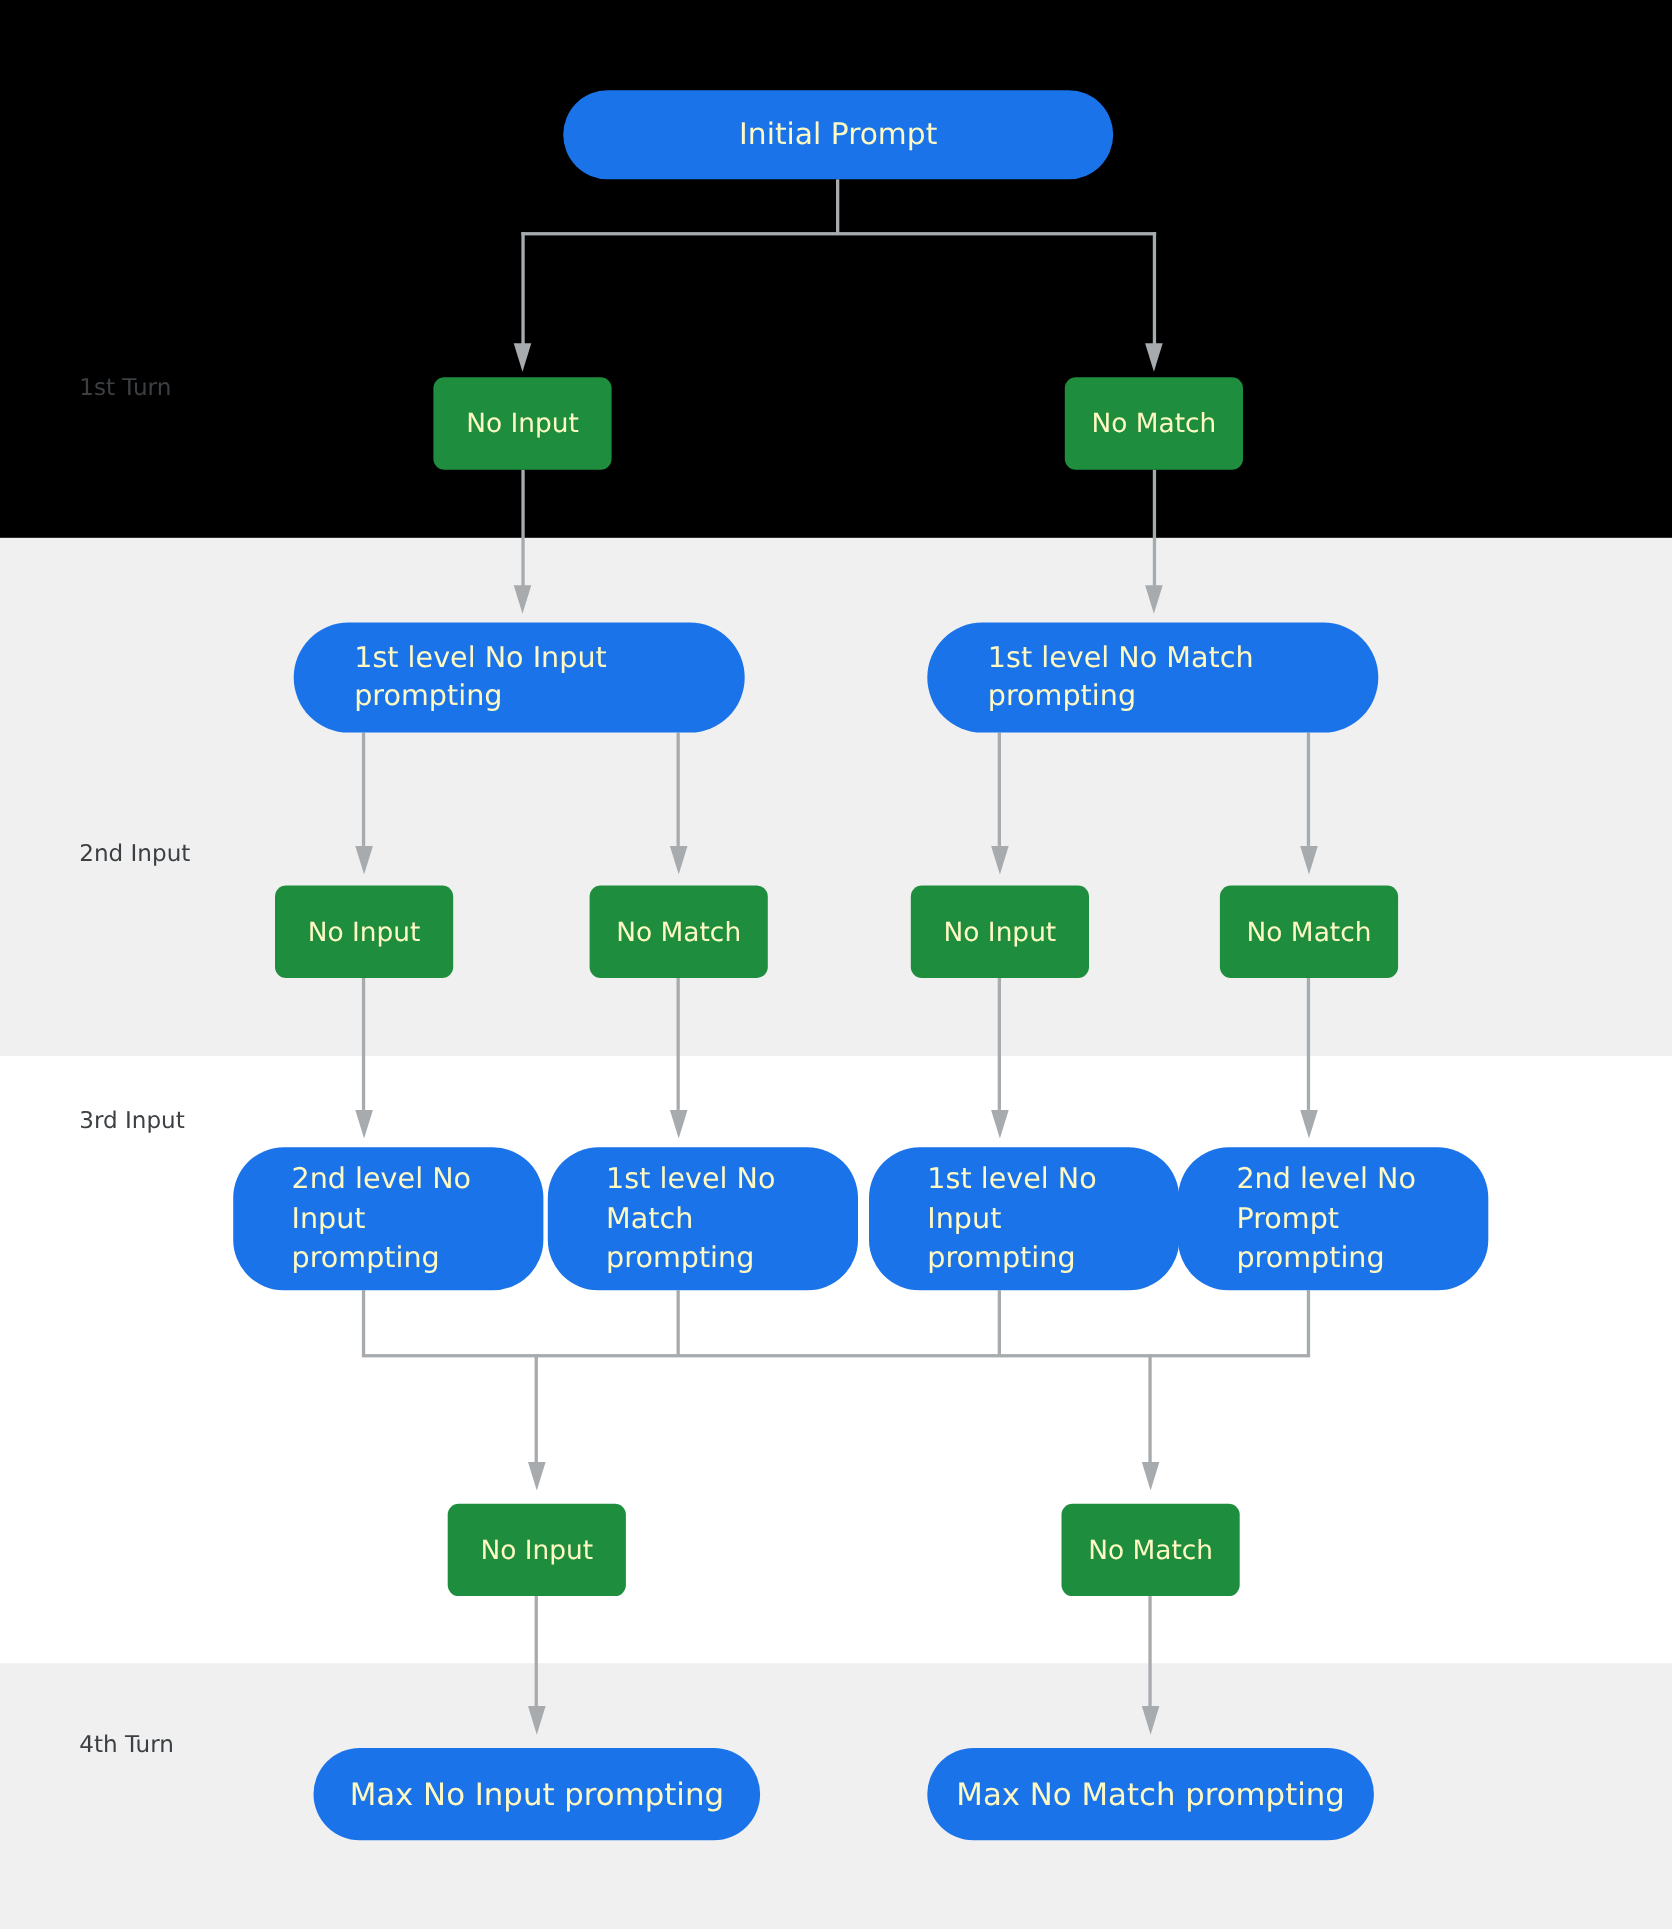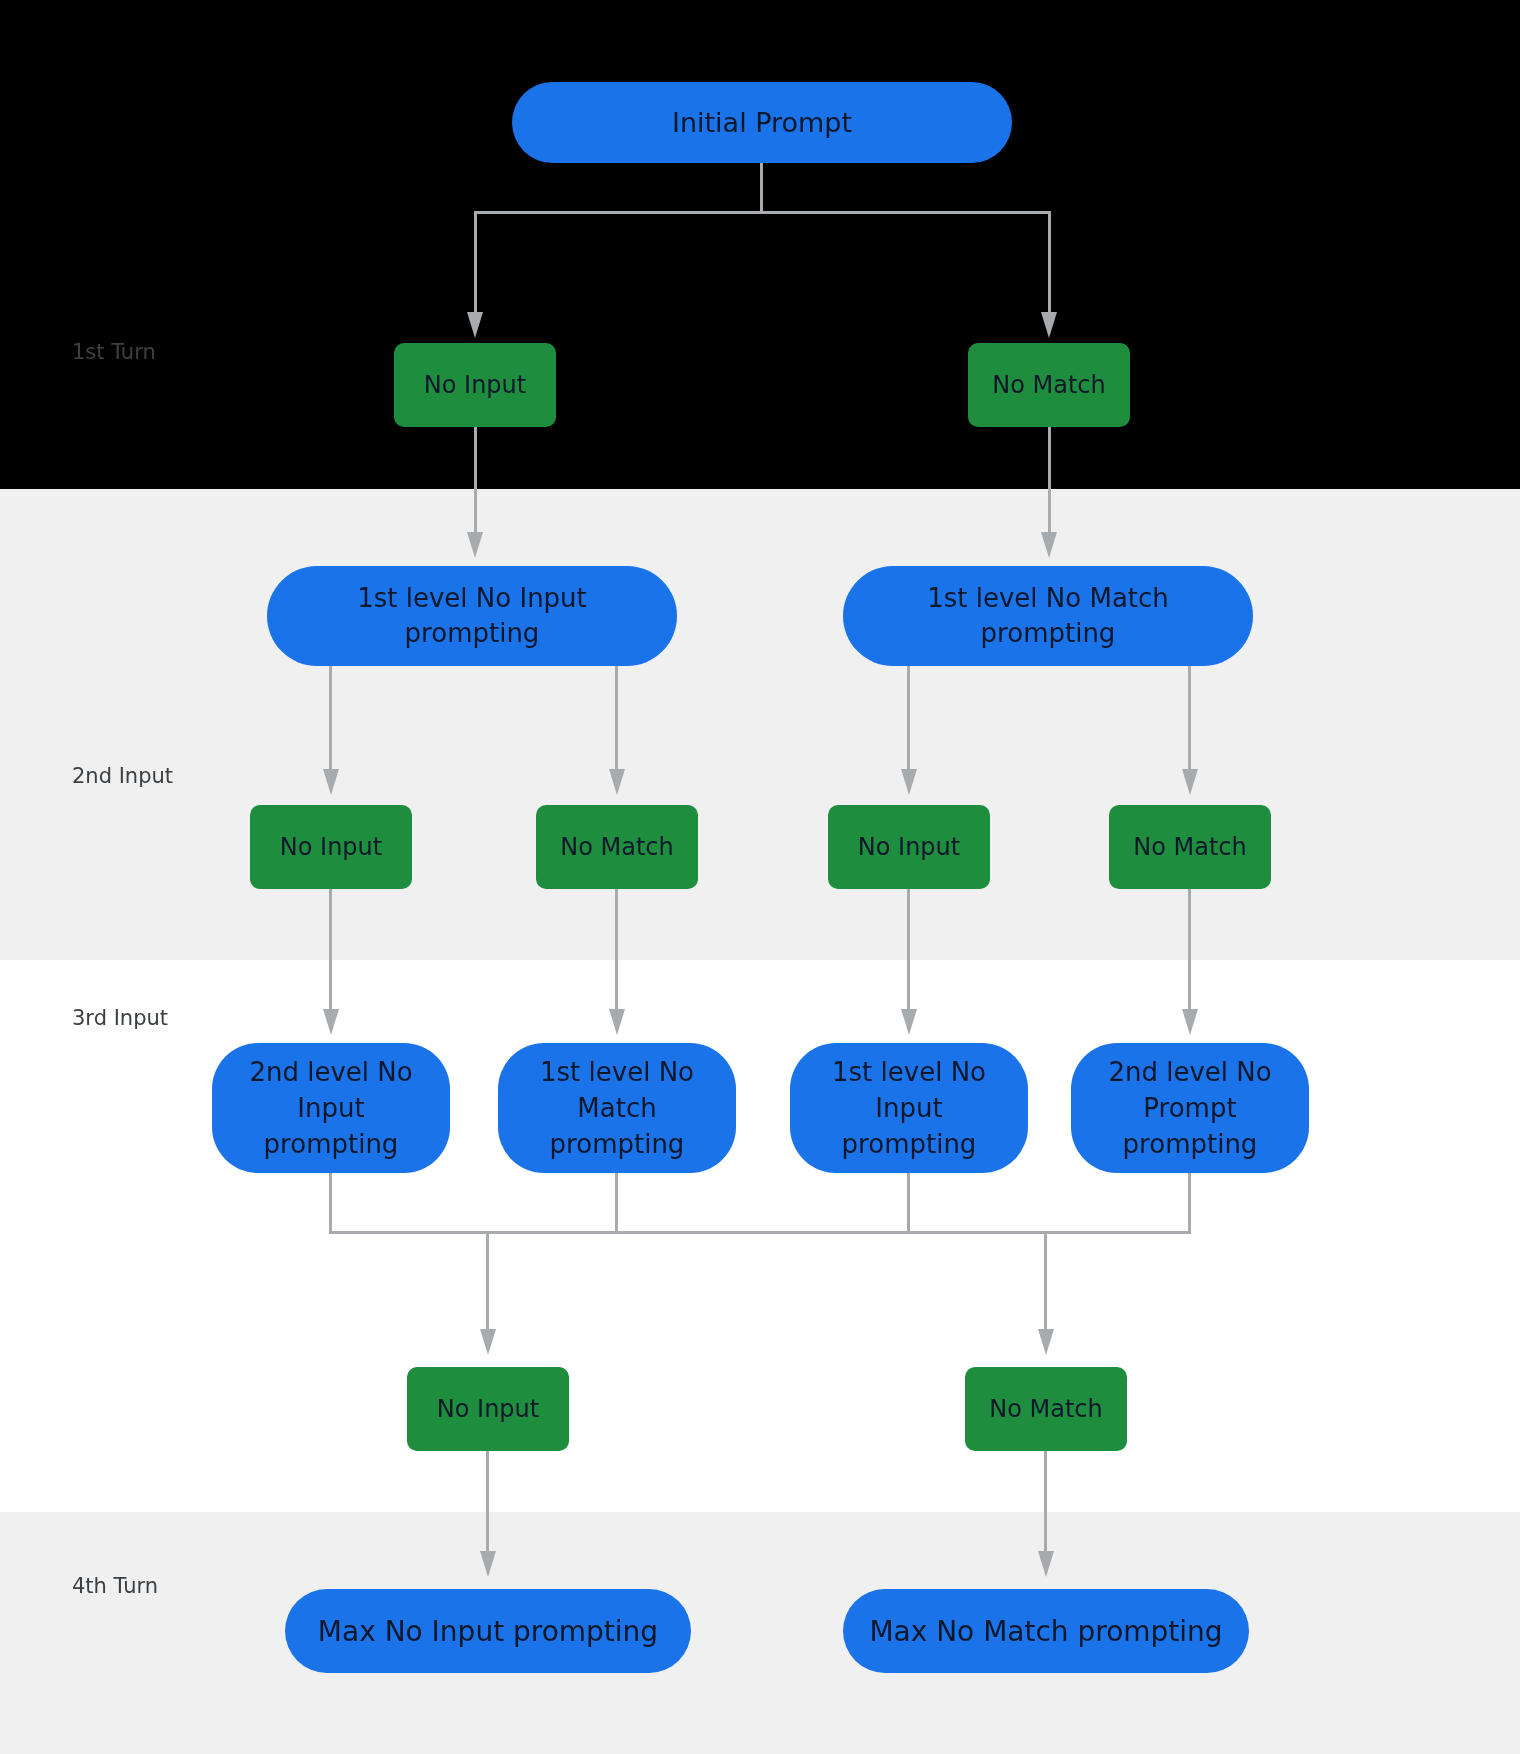--- a/index.html
+++ b/index.html
@@ -4,27 +4,27 @@
 <style>
   html,body{margin:0;padding:0;background:#ffffff;}
   .canvas{position:relative;width:1520px;height:1754px;overflow:hidden;
           font-family:"DejaVu Sans","Liberation Sans",sans-serif;}
   .band{position:absolute;left:0;width:1520px;}
   .band-black{background:#000000;}
   .band-gray{background:#f0f0f1;}
   .band-white{background:#ffffff;}
   .turn-label{position:absolute;font-size:21px;color:#3c4043;font-weight:400;white-space:nowrap;}
   .node{position:absolute;display:flex;align-items:center;justify-content:center;
-        color:#0f172a;text-align:center;box-sizing:border-box;}
+        color:#fef9c3;box-sizing:border-box;}
   .pill{background:#1a73e8;}
   .gbox{background:#1e8e3e;border-radius:10px;font-size:24px;font-weight:500;}
   .node-initial{left:512px;top:82px;width:500px;height:81px;border-radius:41px;font-size:27px;font-weight:500;}
   .pill-lvl1{top:566px;width:410px;height:100px;border-radius:50px;font-size:26px;font-weight:500;line-height:35px;}
   .pill-lvl1 .inner{max-width:300px;}
-  .pill-lvl2{top:1043px;width:238px;height:130px;border-radius:46px;font-size:26px;font-weight:500;line-height:36px;}
+  .pill-lvl2{top:1043px;width:282px;height:130px;border-radius:46px;font-size:26px;font-weight:500;line-height:36px;}
   .pill-lvl2 .inner{max-width:176px;}
   .pill-max{top:1589px;width:406px;height:84px;border-radius:42px;font-size:28px;font-weight:500;white-space:nowrap;}
   .t1box{top:343px;width:162px;height:84px;}
   .t2box{top:805px;width:162px;height:84px;}
   .t3box{top:1367px;width:162px;height:84px;}
   .vline{position:absolute;width:3px;background:#a7abae;}
   .hline{position:absolute;height:3px;background:#a7abae;}
   .arrowhead{position:absolute;width:0;height:0;
              border-left:8px solid transparent;border-right:8px solid transparent;
              border-top:26px solid #a7abae;}

